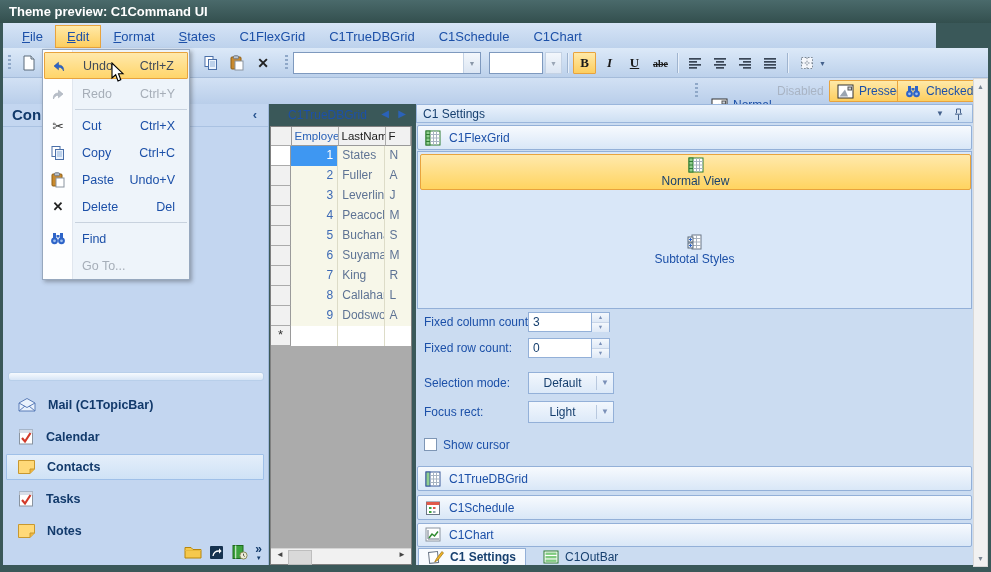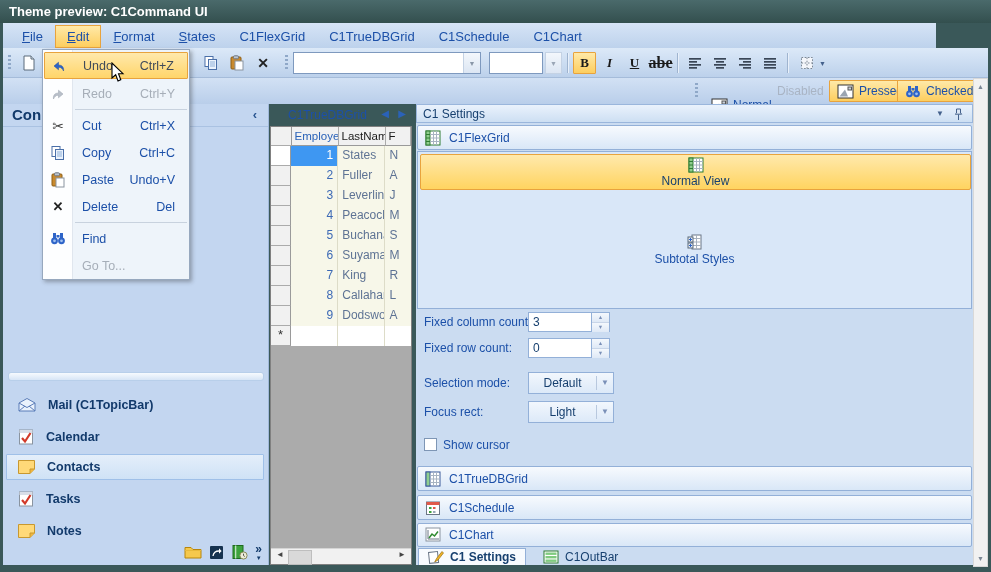--- a/index.html
+++ b/index.html
@@ -170,21 +170,21 @@
     <div class="abs tbbtn orange" style="left:570px;top:4px;width:23px;height:22px">
       <span class="fmt">B</span>
     </div>
     <div class="abs tbbtn" style="left:595px;top:4px;width:23px;height:22px">
       <span class="fmt" style="font-style:italic">I</span>
     </div>
     <div class="abs tbbtn" style="left:620px;top:4px;width:23px;height:22px">
       <span class="fmt" style="text-decoration:underline">U</span>
     </div>
     <div class="abs tbbtn" style="left:645px;top:4px;width:25px;height:22px">
-      <span class="fmt" style="font-size:16px;text-decoration:line-through">abe</span>
+      <span class="fmt" style="font-size:10px;text-decoration:line-through">abe</span>
     </div>
     <div class="abs tbsep" style="left:674px;top:5px;height:20px"></div>
     <div class="abs tbbtn" style="left:680px;top:4px;width:23px;height:22px">
       <svg width="14" height="12" viewBox="0 0 14 12">
           <g fill="#3A4656">
             <rect x="1" y="1" width="12" height="1.7"></rect>
             <rect x="1" y="4" width="8" height="1.7"></rect>
             <rect x="1" y="7" width="12" height="1.7"></rect>
             <rect x="1" y="10" width="8" height="1.7"></rect>
           </g>

